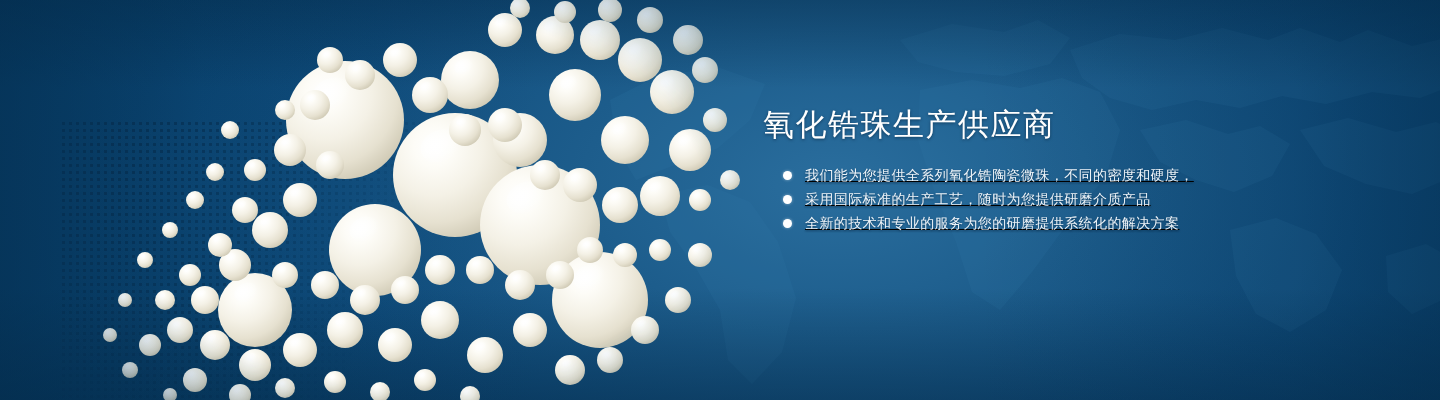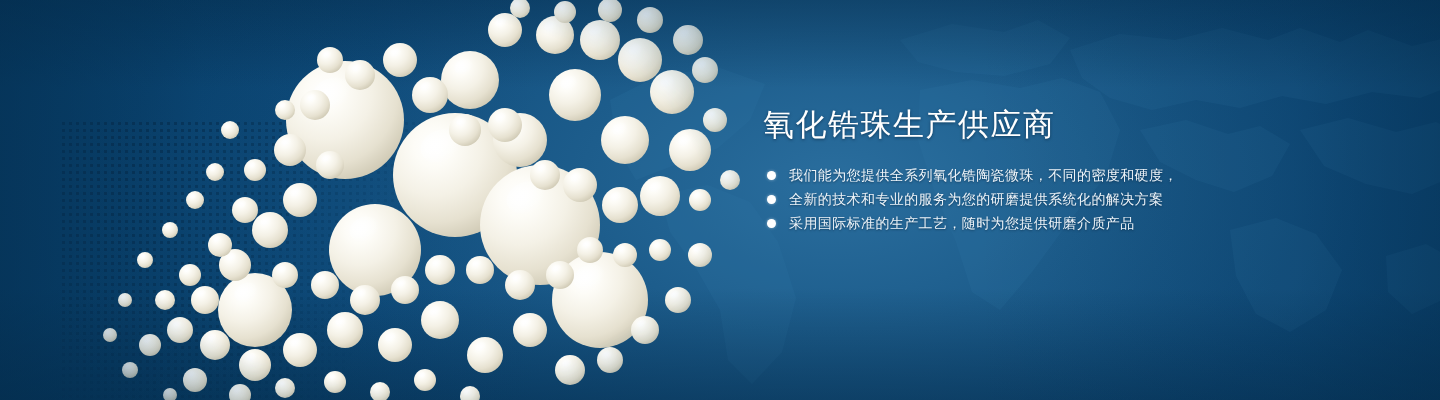--- a/index.html
+++ b/index.html
@@ -110,22 +110,23 @@
     font-size: 31px;
     line-height: 40px;
     letter-spacing: 1.5px;
     font-weight: 400;
     text-shadow: 0 1px 3px rgba(2,26,48,0.55);
     margin: 0 0 18px 0;
     white-space: nowrap;
   }
   .bullets {
     list-style: none;
-    margin: 0;
+    margin: 16px;
     padding: 0;
+    text-decoration: underline;
   }
   .bullet {
     position: relative;
     padding-left: 26px;
     color: #eef4f9;
     font-size: 14px;
     line-height: 24px;
     letter-spacing: 0.4px;
     margin-bottom: 0px;
     text-shadow: 0 1px 2px rgba(2,26,48,0.5);
@@ -261,22 +262,22 @@
 
   <div class="copy">
     <h1 class="headline">氧化锆珠生产供应商</h1>
     <ul class="bullets">
       <li class="bullet">
         <span class="dot"></span>
         <span>我们能为您提供全系列氧化锆陶瓷微珠，不同的密度和硬度，</span>
       </li>
       <li class="bullet">
         <span class="dot"></span>
-        <span>全新的技术和专业的服务为您的研磨提供系统化的解决方案</span>
+        <span>采用国际标准的生产工艺，随时为您提供研磨介质产品</span>
       </li>
       <li class="bullet">
         <span class="dot"></span>
-        <span>采用国际标准的生产工艺，随时为您提供研磨介质产品</span>
+        <span>全新的技术和专业的服务为您的研磨提供系统化的解决方案</span>
       </li>
     </ul>
   </div>
 
 </div>
 
 </body></html>

